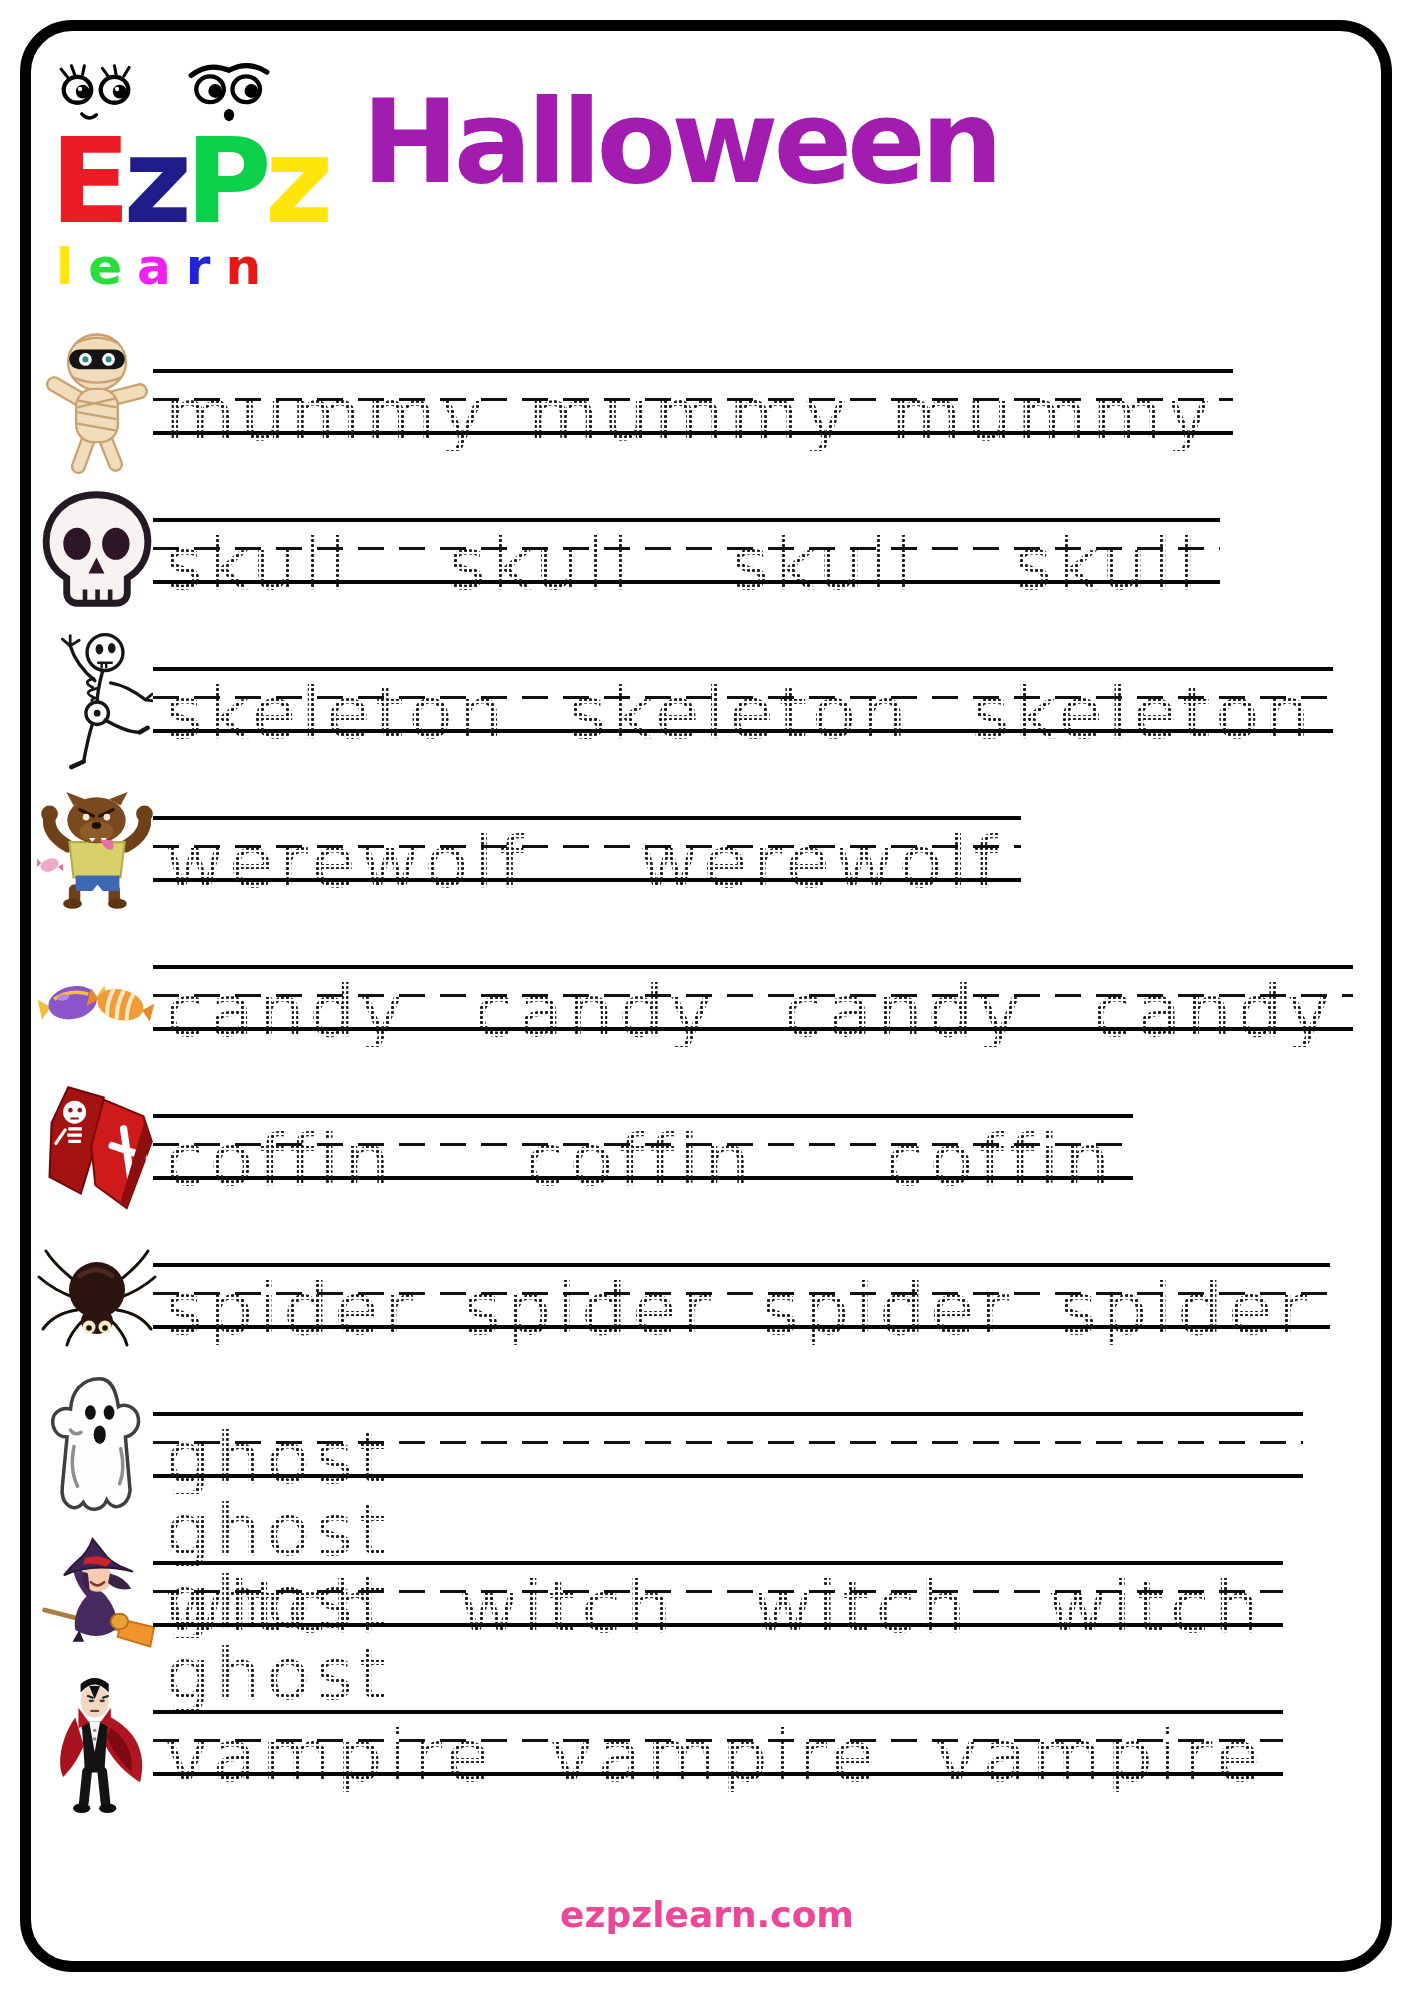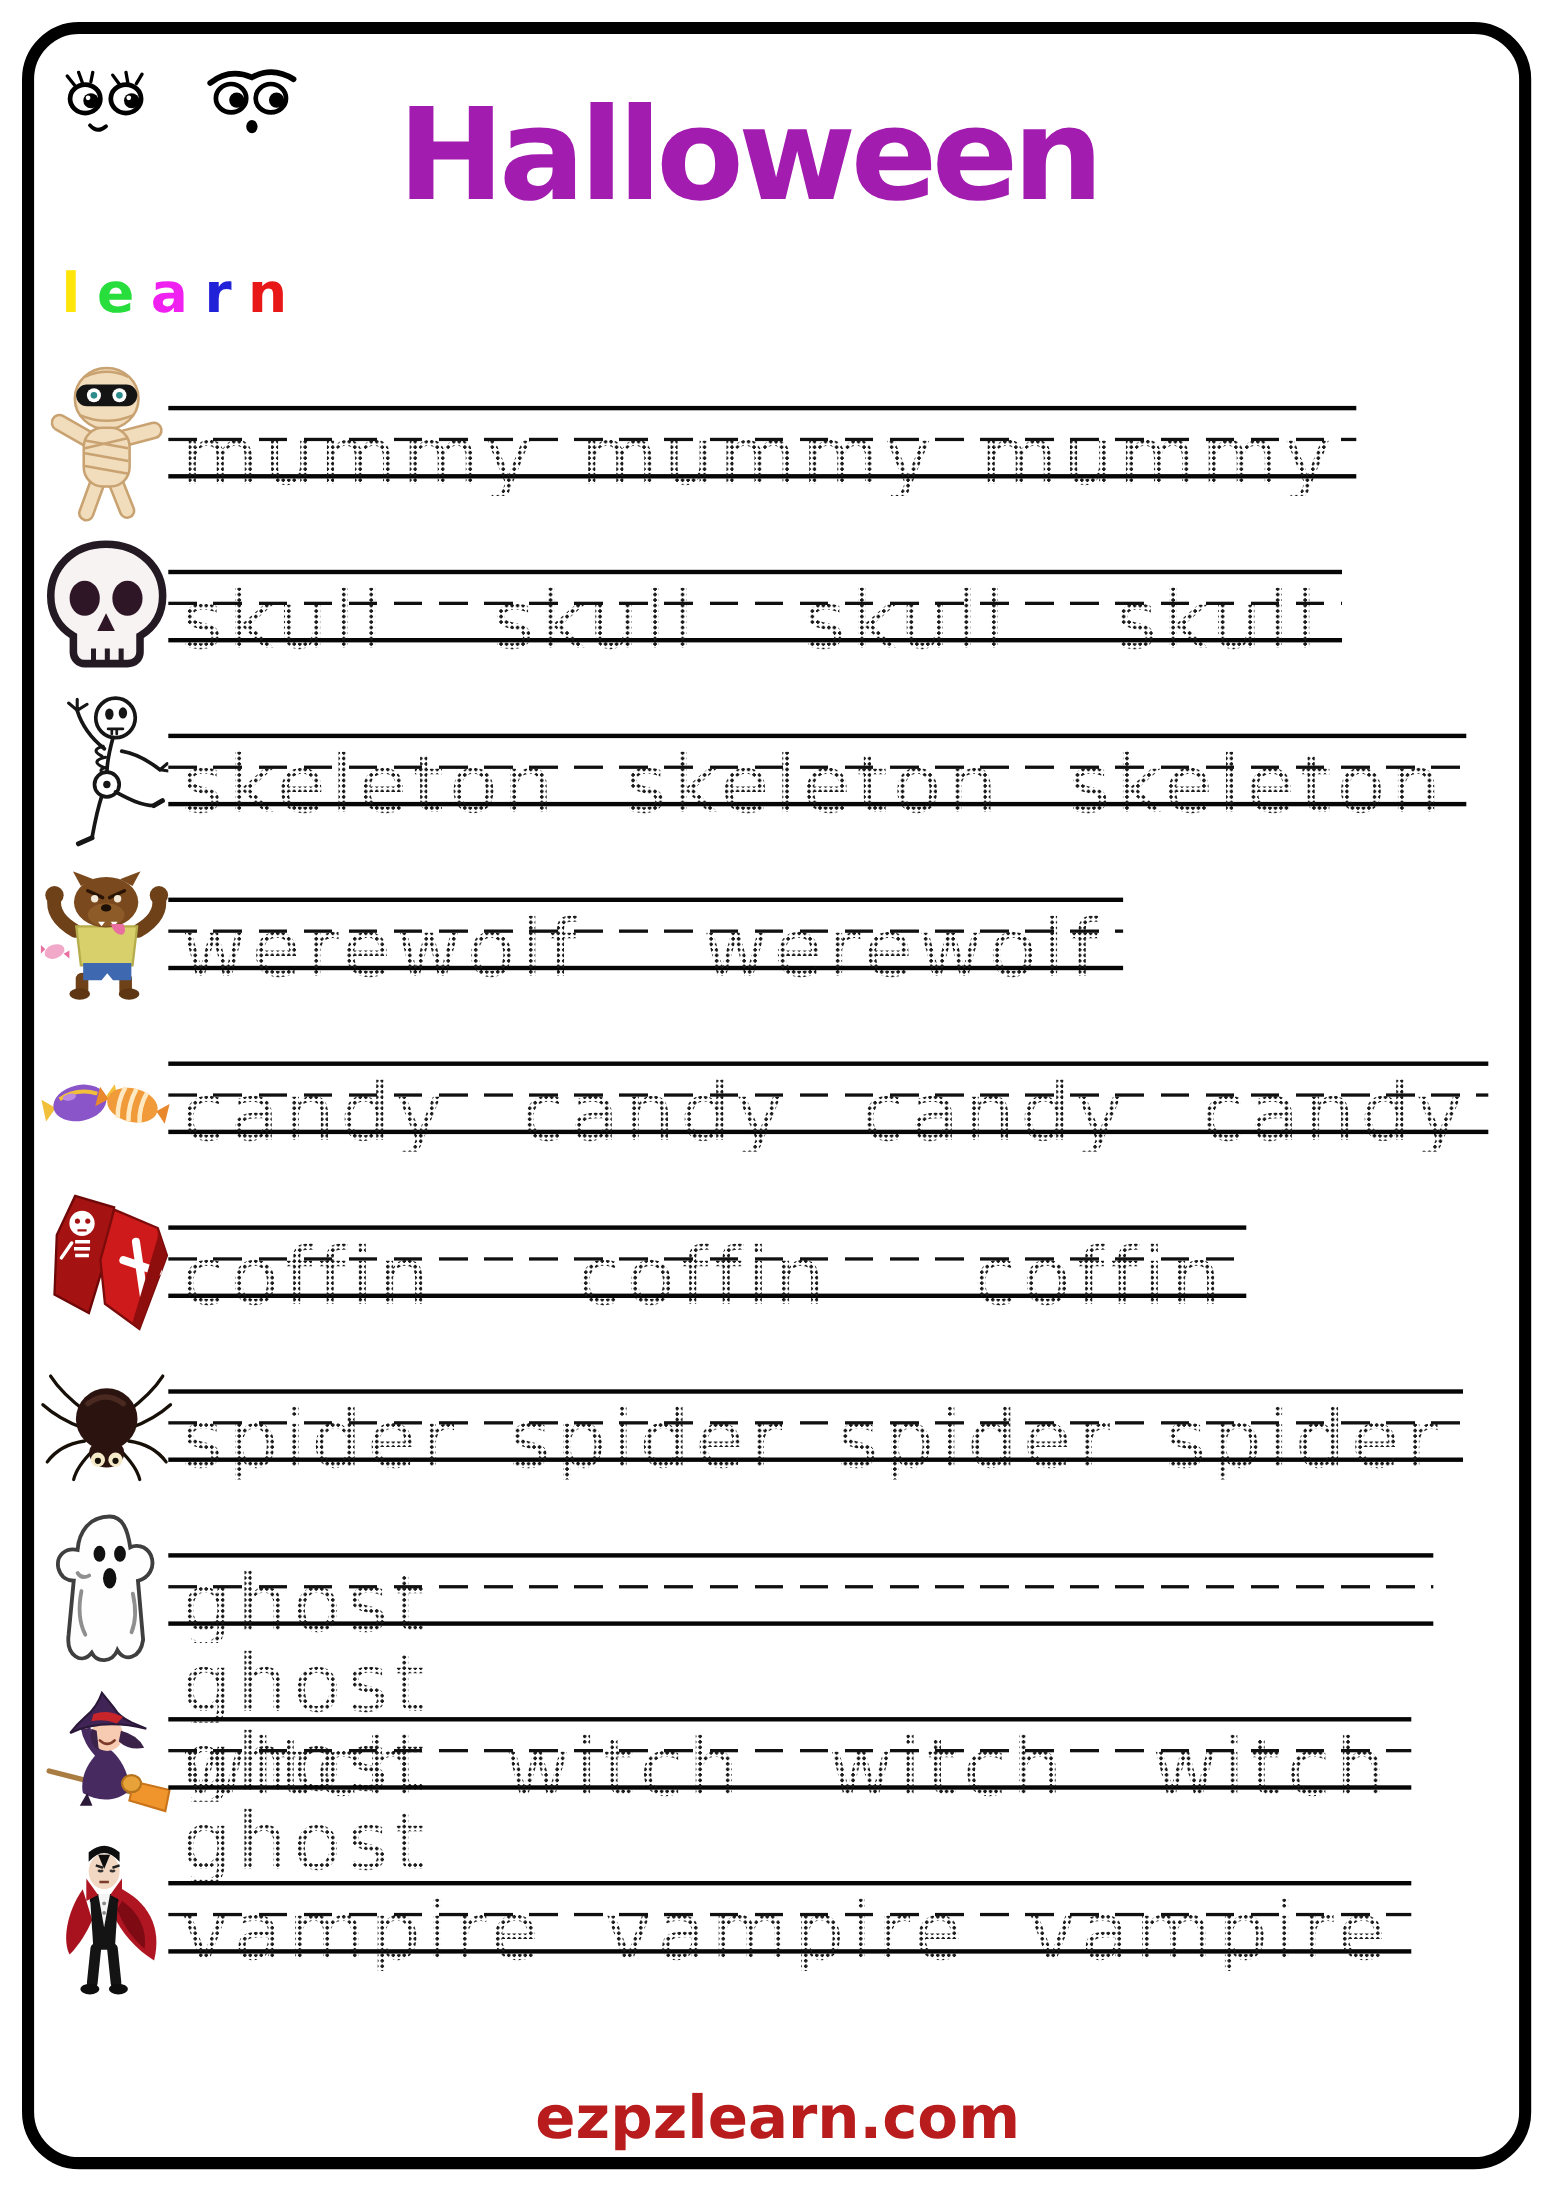--- a/index.html
+++ b/index.html
@@ -35,21 +35,21 @@
   .words{position:absolute;left:12px;top:10px;display:flex;justify-content:space-between;}
   .trace{font-size:72px;line-height:1;letter-spacing:5px;white-space:nowrap;color:#6d6d6d;}
   @supports ((-webkit-background-clip:text) or (background-clip:text)){
     .trace{color:transparent;
            background-image:radial-gradient(circle,#1b1b1b 1.35px,transparent 1.65px);
            background-size:5px 5px;
            -webkit-background-clip:text;background-clip:text;}
   }
   
   .footer{position:absolute;left:0;top:1894px;width:1414px;text-align:center;
-          font-size:54px;font-weight:700;color:#b91c1c;}
+          font-size:36px;font-weight:700;color:#ec4899;}
 </style>
 </head>
 <body>
 
 <div class="frame"></div>
 
 <div class="logo">
   <svg class="eyes eyes-girl" viewBox="0 0 100 72">
     <g stroke="#000" stroke-width="3.5" stroke-linecap="round">
       <path d="M14 16 L6 6 M22 13 L18 2 M31 12 L33 2" fill="none"></path>
@@ -64,20 +64,21 @@
     <path d="M30 58 q8 9 17 1" stroke="#000" stroke-width="4" fill="none" stroke-linecap="round"></path>
   </svg>
   <svg class="eyes eyes-boy" viewBox="0 0 100 72">
     <path d="M6 18 Q26 2 50 12 Q72 0 94 14" stroke="#000" stroke-width="6" fill="none" stroke-linecap="round"></path>
     <ellipse cx="28" cy="34" rx="16" ry="15" fill="#fff" stroke="#000" stroke-width="5"></ellipse>
     <ellipse cx="70" cy="34" rx="16" ry="15" fill="#fff" stroke="#000" stroke-width="5"></ellipse>
     <circle cx="34" cy="36" r="8" fill="#000"></circle>
       <circle cx="76" cy="36" r="8" fill="#000"></circle>
     <ellipse cx="50" cy="64" rx="6" ry="7" fill="#000"></ellipse>
   </svg>
+  <div class="logo-big" id="logo-letters"><span style="color: rgb(236, 28, 36);">E</span><span style="color: rgb(32, 29, 139);">z</span><span style="color: rgb(11, 208, 74);">P</span><span style="color: rgb(255, 229, 10);">z</span></div>
   <div class="logo-learn" id="logo-word"><span style="color: rgb(255, 229, 10);">l</span><span style="color: rgb(39, 222, 60);">e</span><span style="color: rgb(240, 33, 240);">a</span><span style="color: rgb(34, 34, 216);">r</span><span style="color: rgb(232, 24, 24);">n</span></div>
 </div>
 
 <div class="title" style="color: #a21caf;">Halloween</div>
 
 <div class="rows" id="rows">
     <div class="row">
     <div class="icon-box">
         <svg viewBox="0 0 88 126">
   <path d="M28 58 L7 46" stroke="#C9A272" stroke-width="14" stroke-linecap="round" fill="none"></path>

